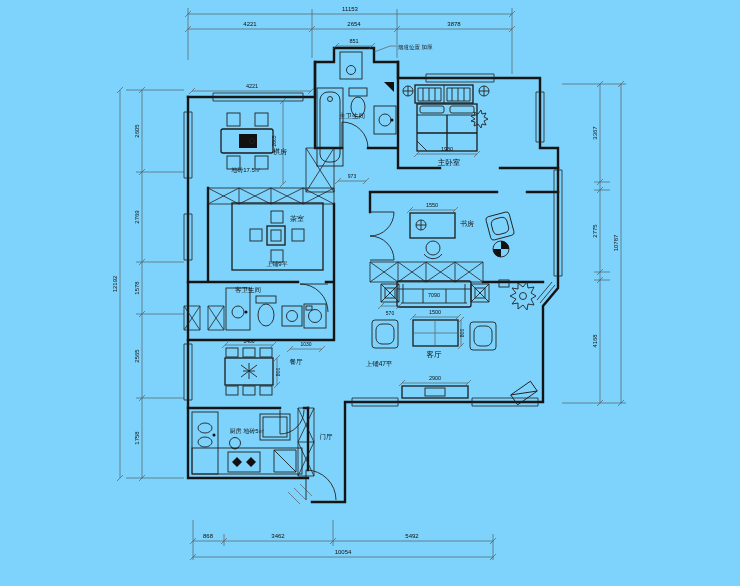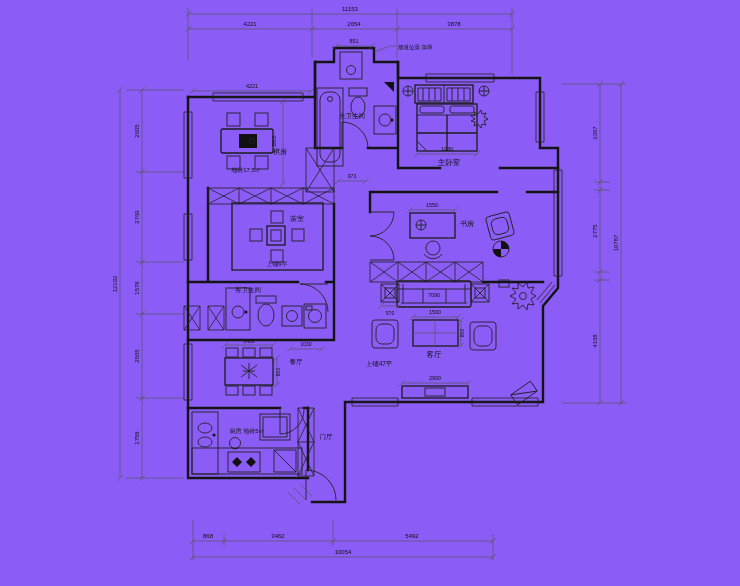--- a/index.html
+++ b/index.html
@@ -1,16 +1,16 @@
 <!DOCTYPE html>
 <html><head>
 <meta charset="utf-8">
 <style>
   html,body{margin:0;padding:0;background:#f4f4f4}
-  .sheet{width:740px;height:586px;background:#8b5cf6;position:relative;overflow:hidden}
+  .sheet{width:740px;height:586px;background:#7dd3fc;position:relative;overflow:hidden}
   svg{display:block}
   svg text{font-family:"Liberation Sans","DejaVu Sans",sans-serif;fill:#111;text-anchor:middle}
   .w{stroke:#141414;stroke-width:2.4;fill:none;stroke-linecap:square}
   .m{stroke:#1c1c1c;stroke-width:1.3;fill:none}
   .f{stroke:#222;stroke-width:.9;fill:none}
   .x{stroke:#222;stroke-width:.8;fill:none}
   .dm{stroke:#555;stroke-width:.65;fill:none}
   .win{stroke:#222;stroke-width:.8;fill:none}
   .blk{fill:#111;stroke:none}
   .t5{font-size:5px}.t55{font-size:5.5px}.t6{font-size:6px}

